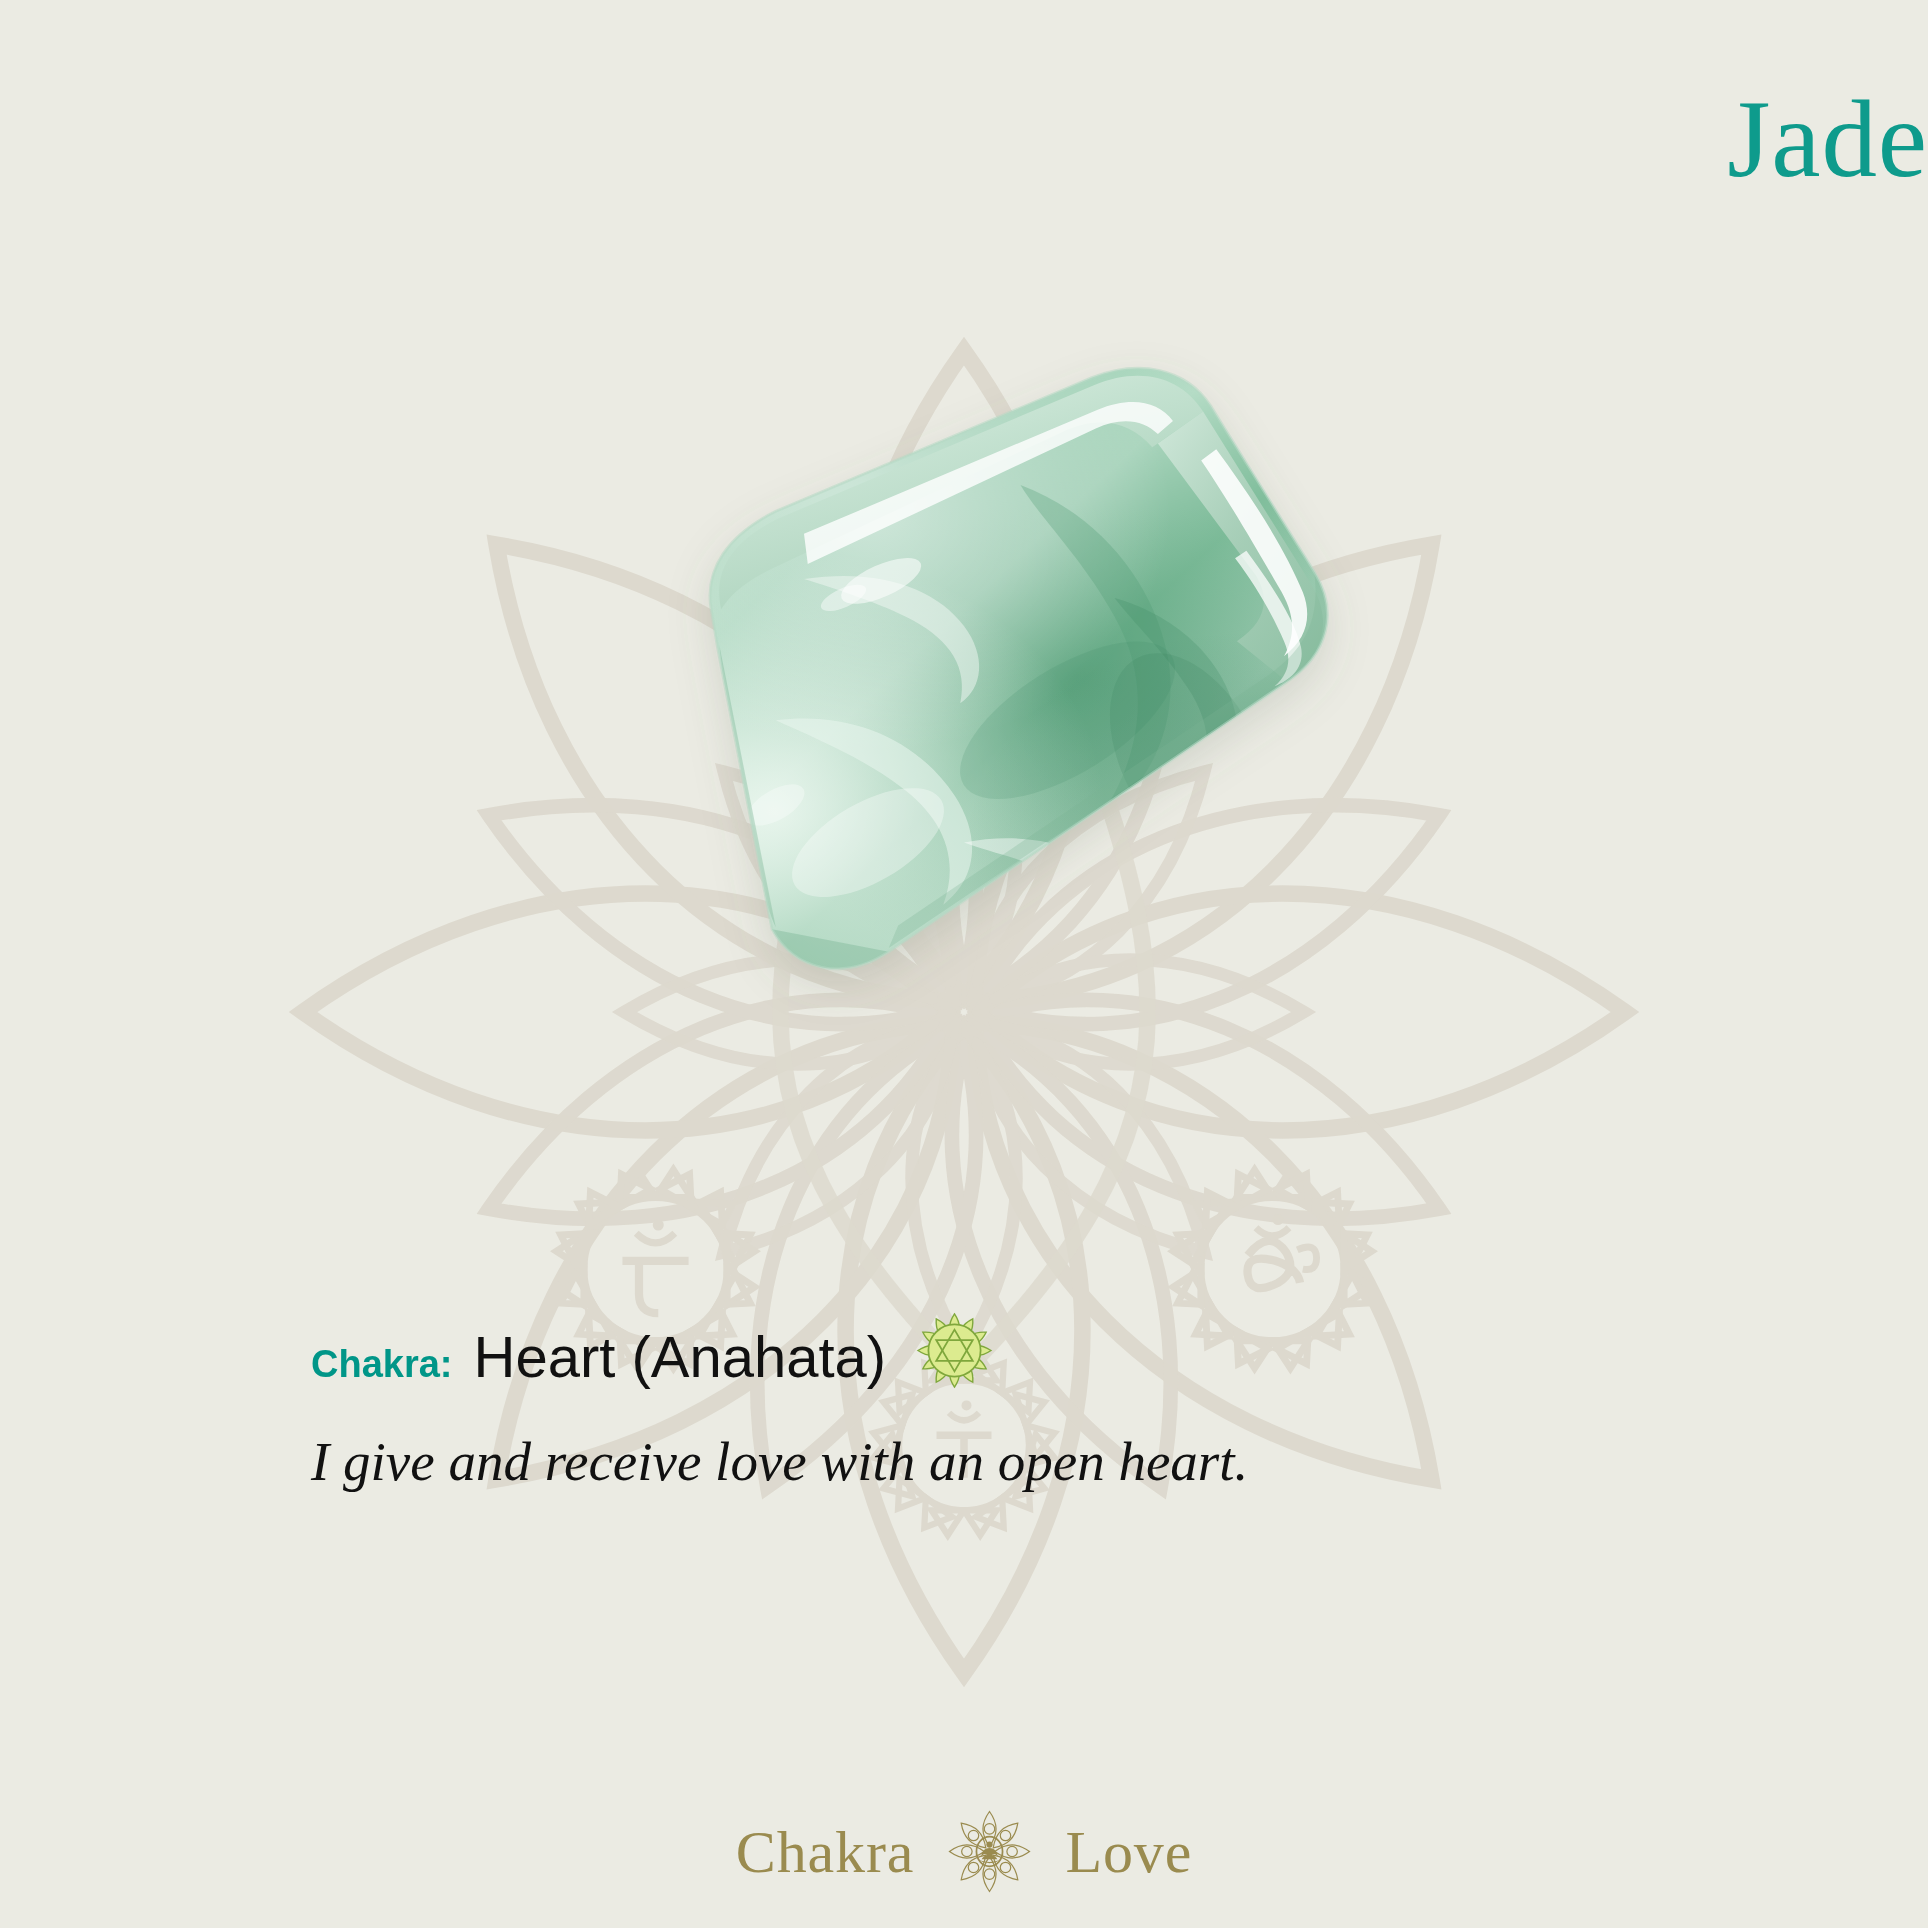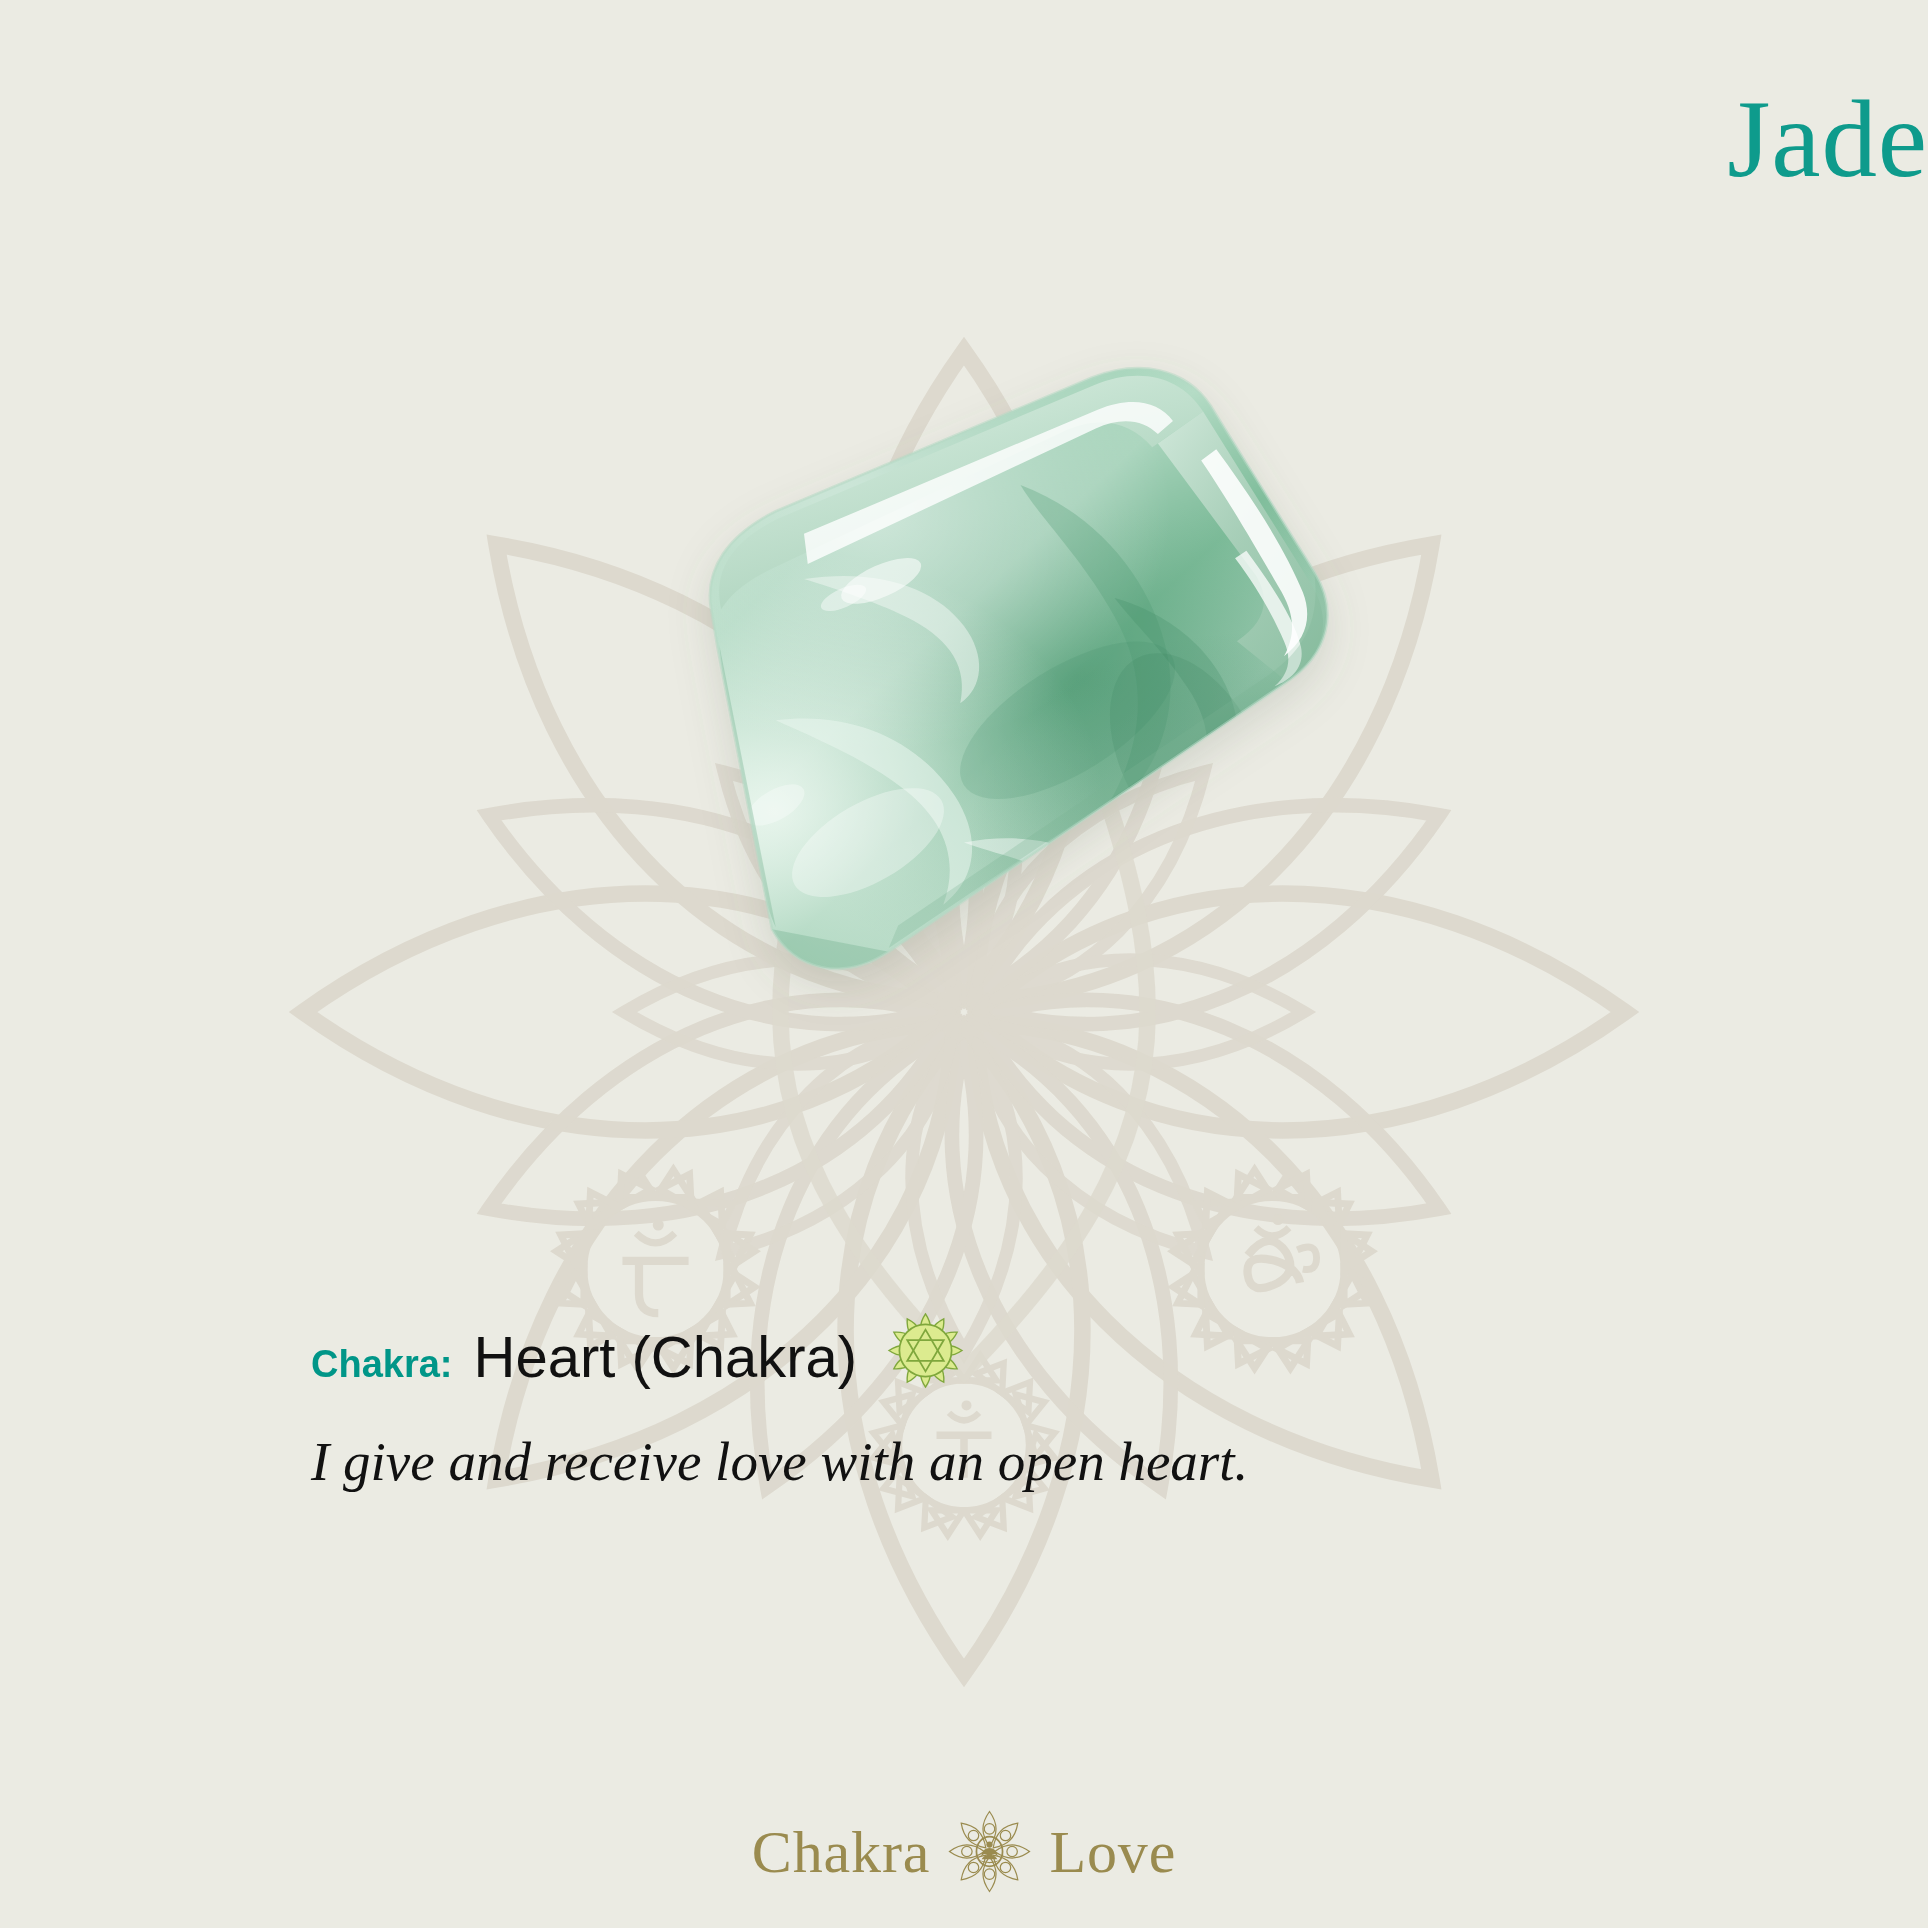--- a/index.html
+++ b/index.html
@@ -98,21 +98,21 @@
   }
 
   
   .footer{
     position:absolute;
     left:0;right:0;
     top:1808px;
     display:flex;
     align-items:center;
     justify-content:center;
-    gap:16px;
+    gap:32px;
   }
   .brand-word{
     font-family:"Liberation Serif", serif;
     font-size:60px;
     color:#9A8B4F;
     letter-spacing:0.9px;
     line-height:1;
   }
   .brand-mark{ width:87px;height:87px; display:block;}
 </style>
@@ -501,21 +501,21 @@
                L 420 676
                C 372 708 320 696 296 652
                L 238 352 Z" fill="none" stroke="#b7d9c5" stroke-width="3" opacity="0.55"></path>
     </svg>
   </div>
 
   <div class="info">
 
     <div class="row row-chakra">
       <span class="label">Chakra:</span>
-      <span class="value">Heart (Chakra)</span>
+      <span class="value">Heart (Anahata)</span>
       <span class="chakra-sym">
         <svg viewBox="0 0 100 100" width="87" height="87" aria-hidden="true">
           <g>
 
             <g fill="#DCEB8F" stroke="#7FA73C" stroke-width="1.6">
               <g>
                   <path d="M50 8 C 58 20 58 30 50 40 C 42 30 42 20 50 8 Z"></path>
                 </g>
               <g transform="rotate(30 50 50)">
                   <path d="M50 8 C 58 20 58 30 50 40 C 42 30 42 20 50 8 Z"></path>

